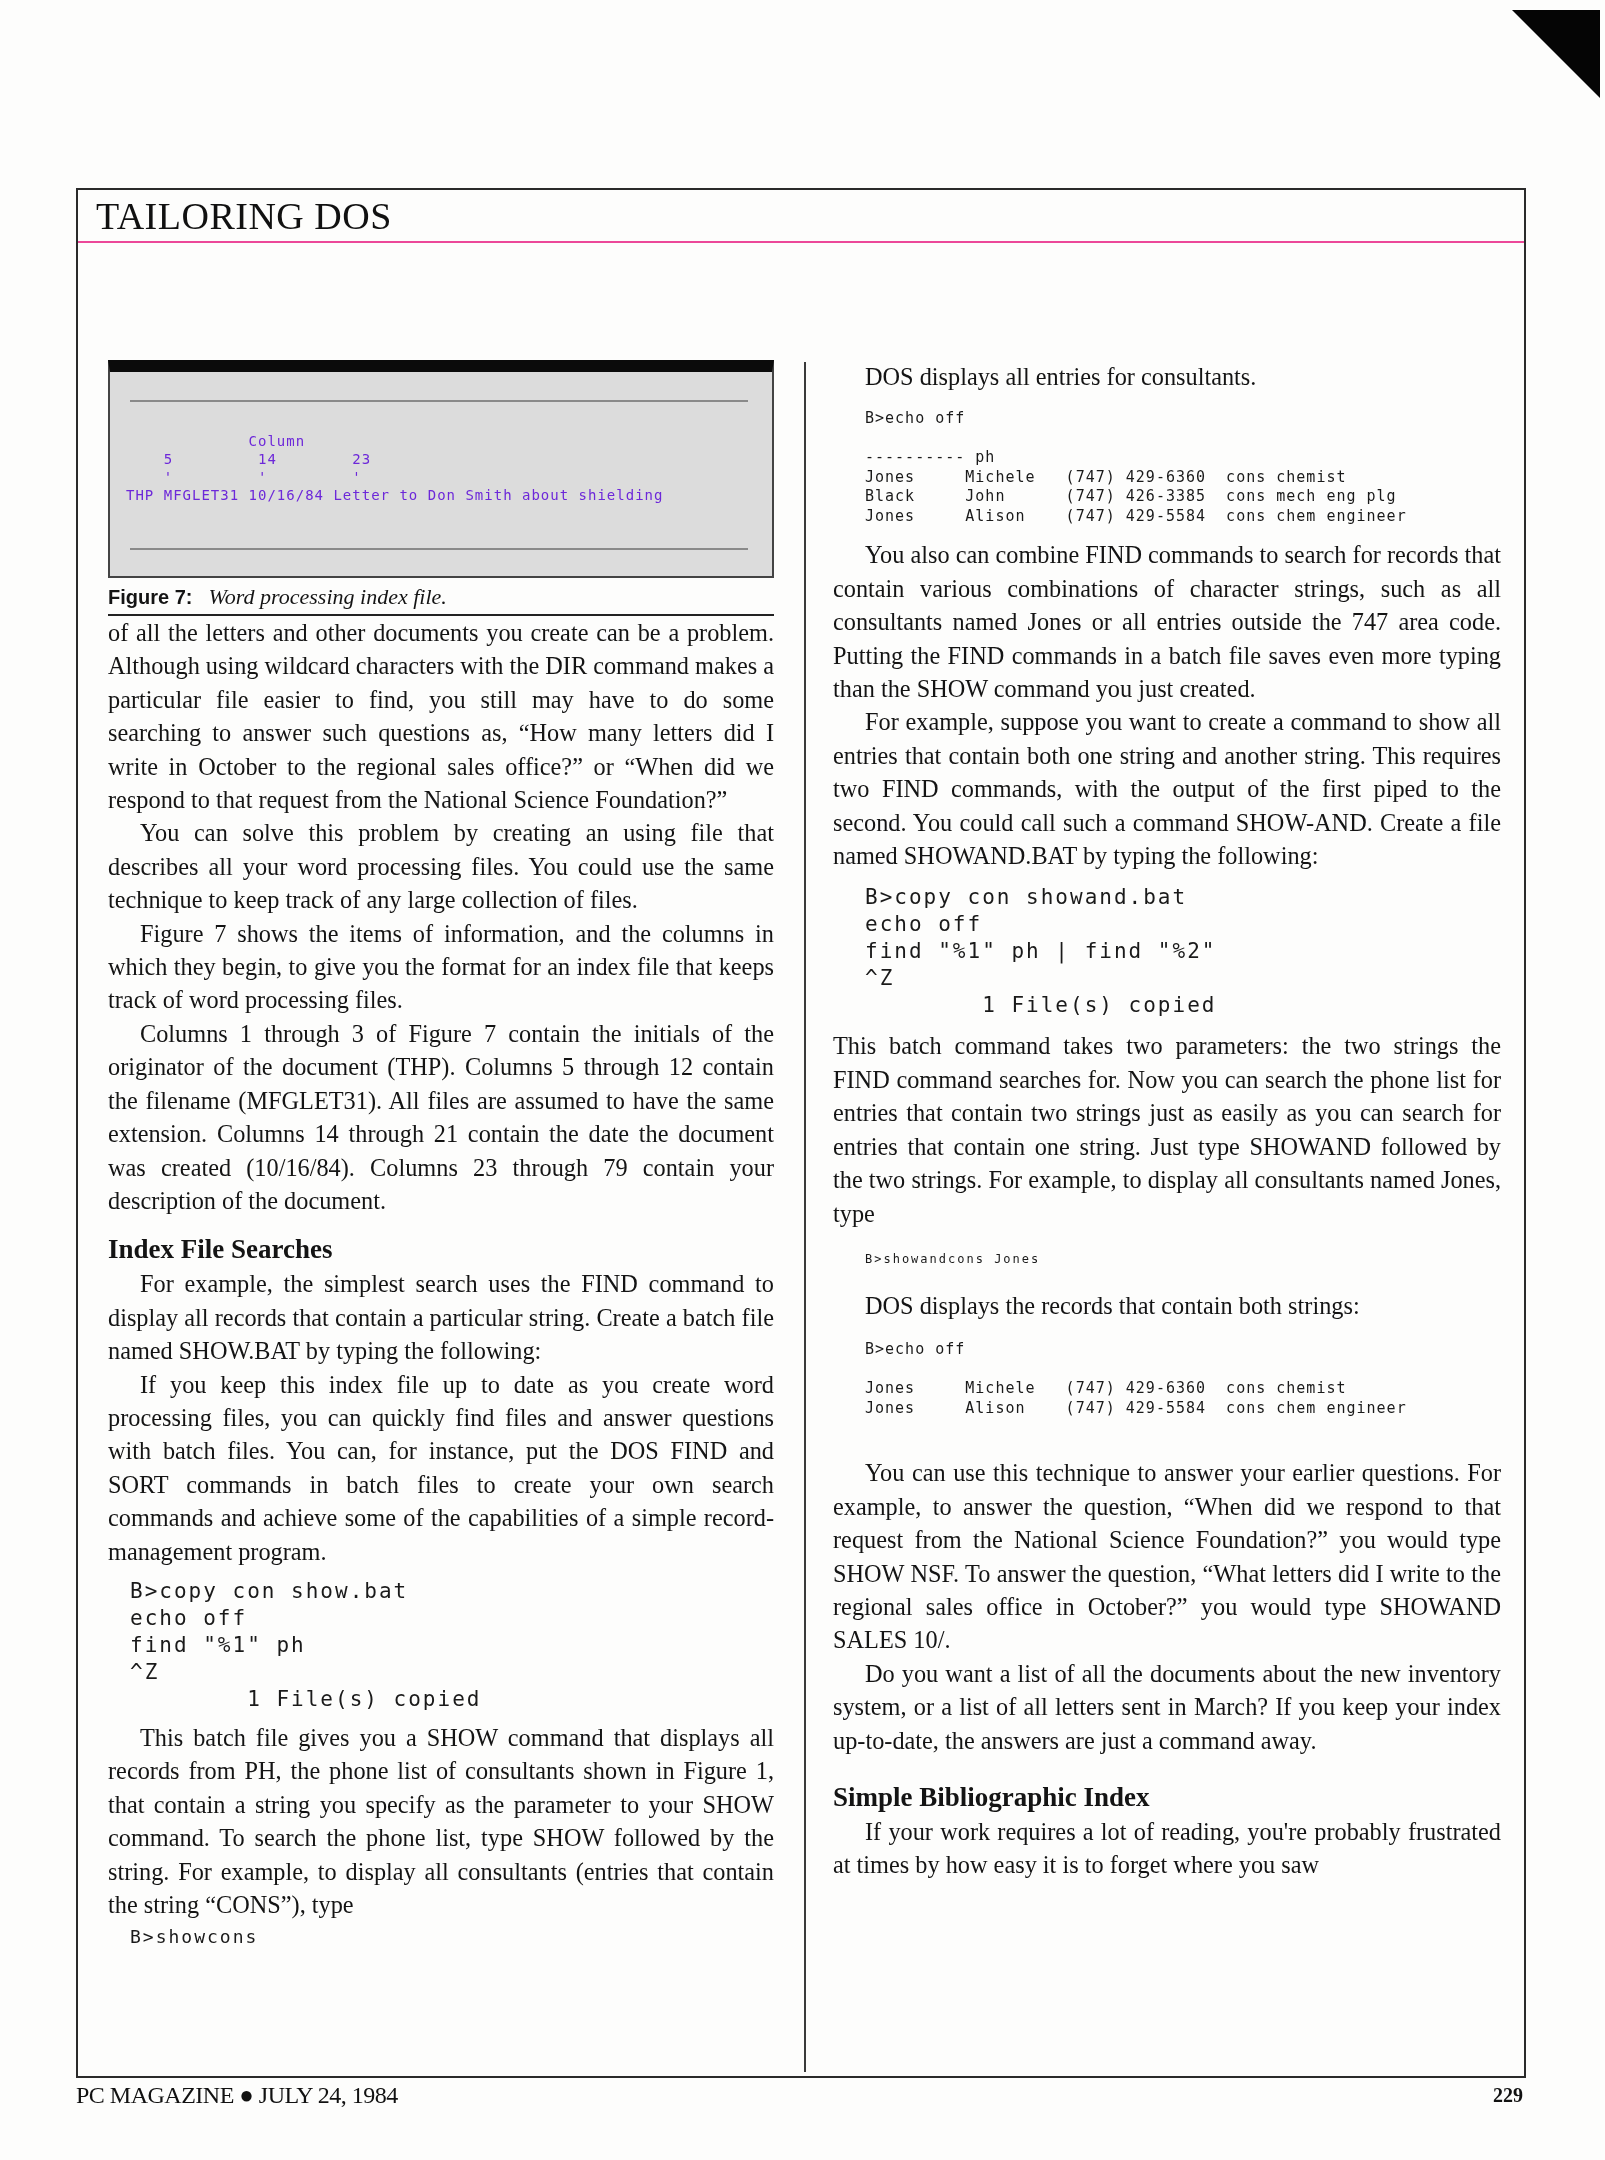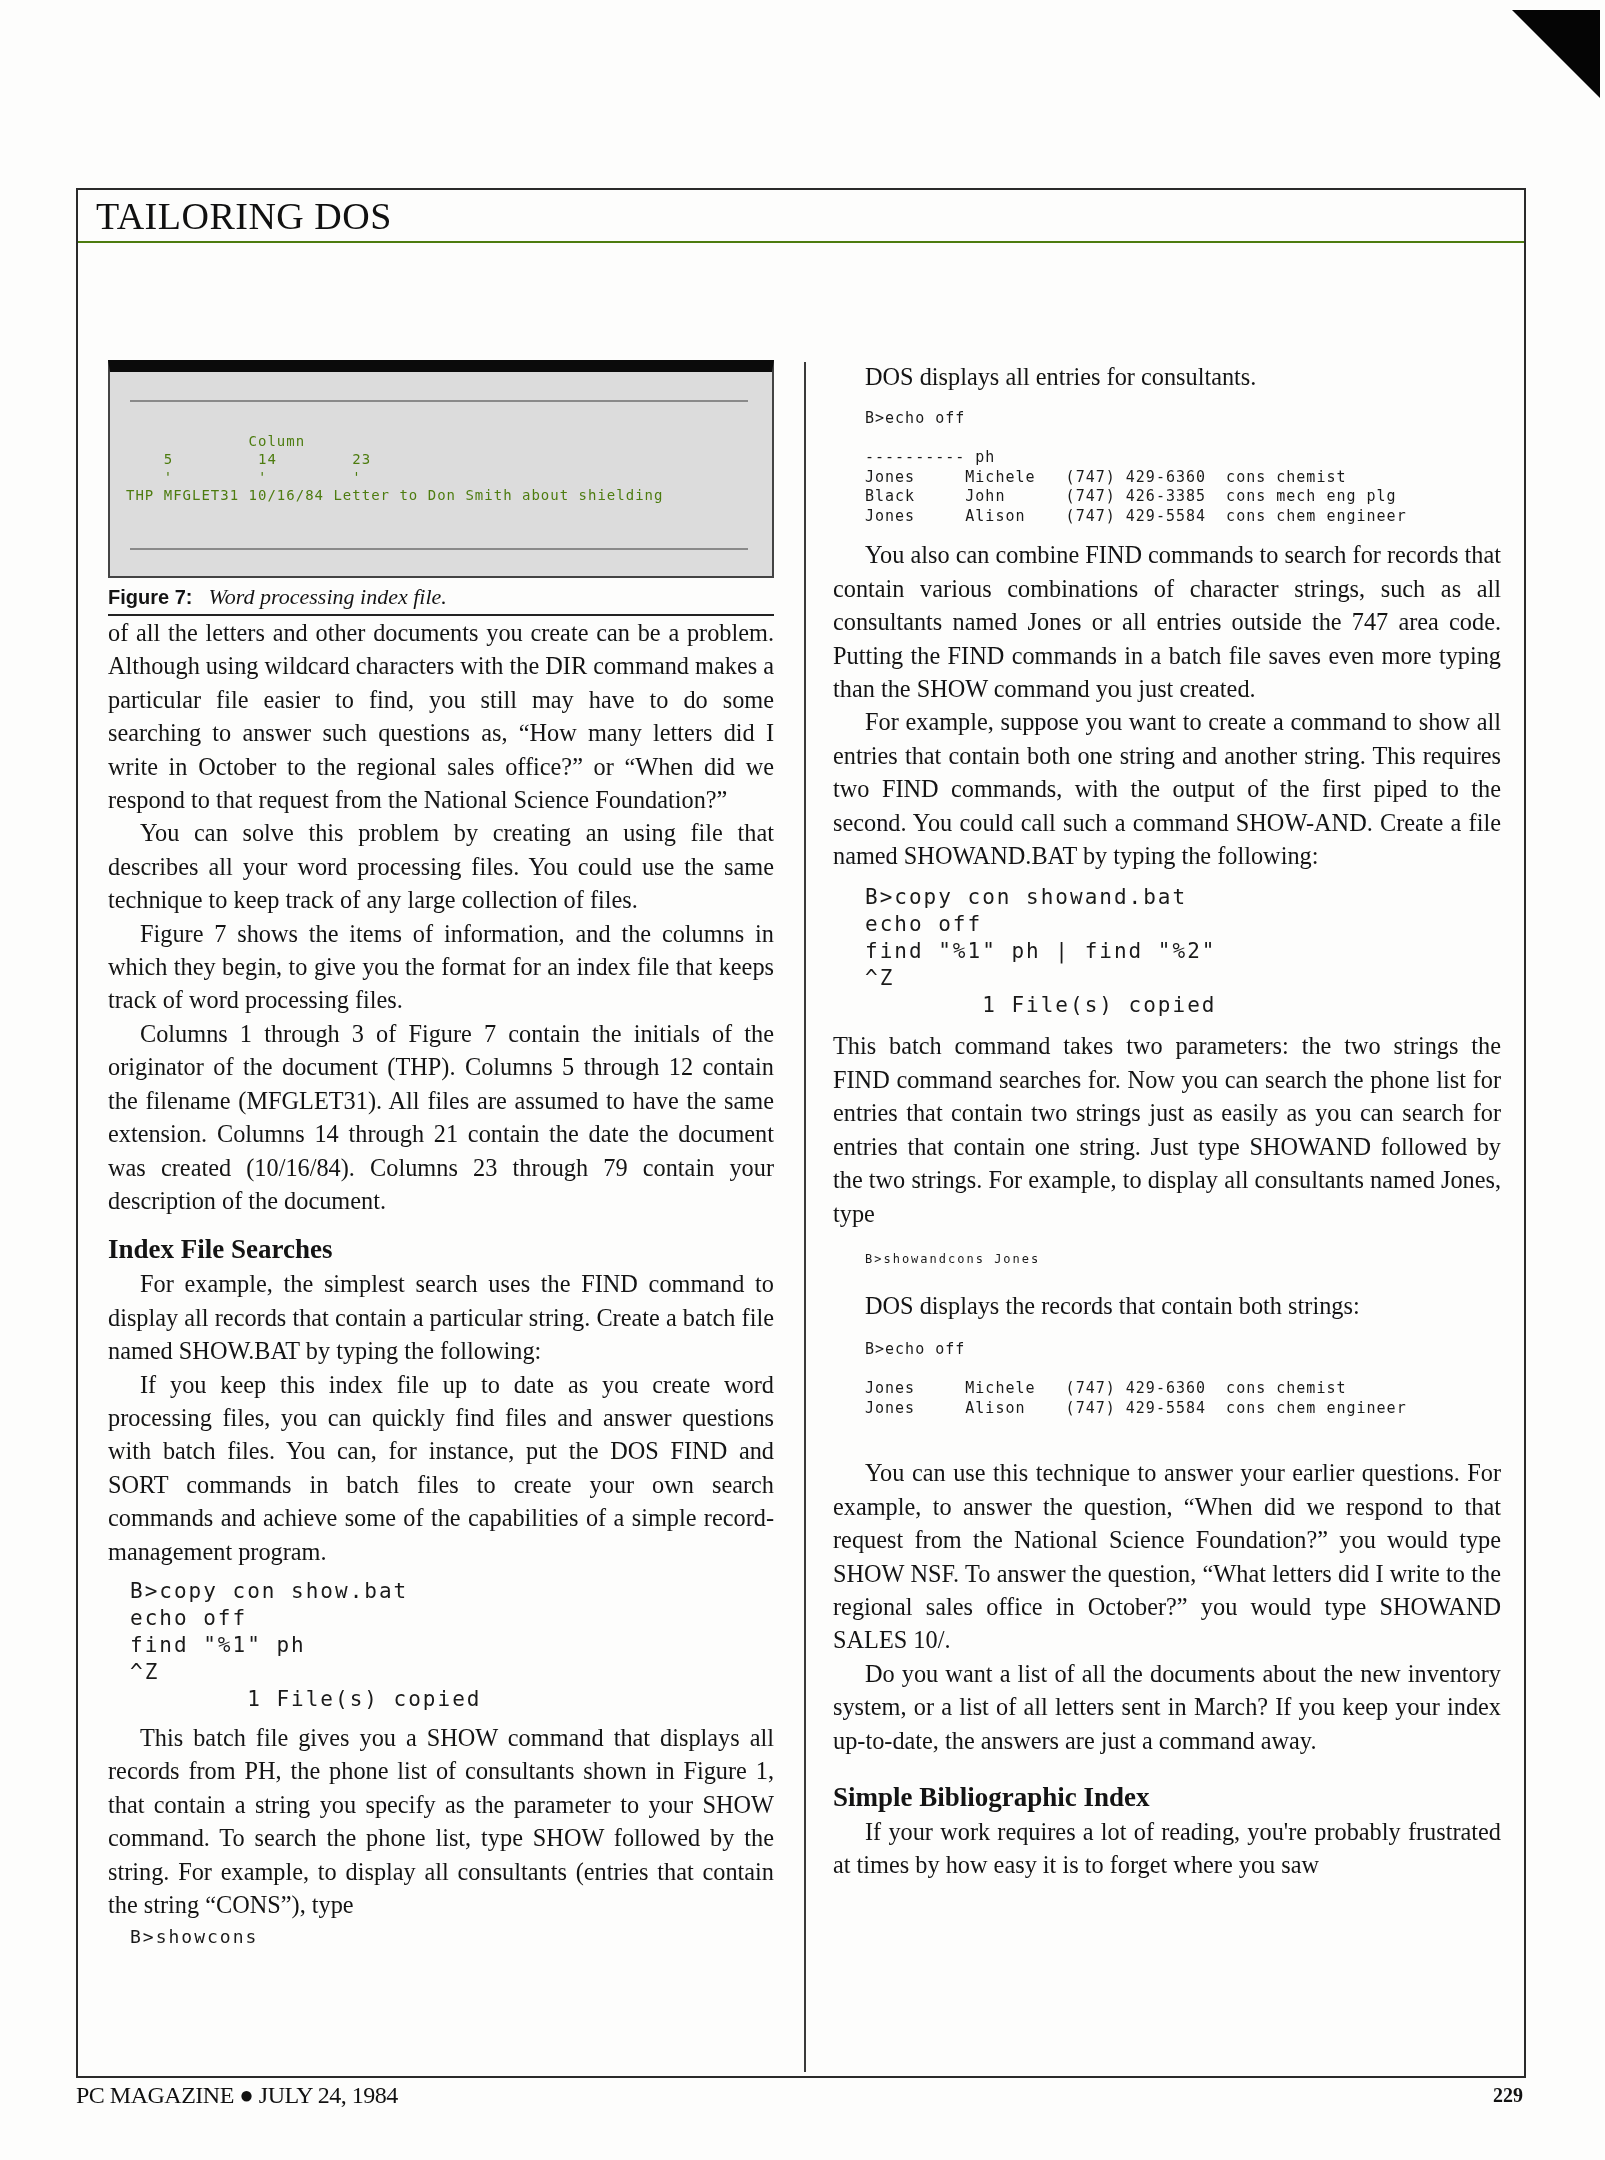--- a/index.html
+++ b/index.html
@@ -10,21 +10,21 @@
   .corner-mark {
     position:absolute; left:1512px; top:10px; width:0; height:0;
     border-top:88px solid #050505; border-left:88px solid transparent;
   }
   .frame {
     position:absolute; left:76px; top:188px; width:1450px; height:1890px;
     border:2px solid #2a2a2a; box-sizing:border-box;
   }
   .header-bar {
     position:absolute; left:0; top:0; right:0; height:51px;
-    border-bottom:2px solid #4d7c0f;
+    border-bottom:2px solid #ec4899;
   }
   .header-title {
     position:absolute; left:18px; top:4px; font-size:38px; letter-spacing:0.5px; color:#111;
   }
   .col-divider {
     position:absolute; left:726px; top:172px; width:2px; height:1710px; background:#3a3a3a;
   }
   .col { position:absolute; top:170px; }
   .col-left { left:30px; width:666px; }
   .col-right { left:755px; width:668px; }
@@ -48,21 +48,21 @@
   
   .figure-box {
     position:relative; width:666px; height:218px; background:#dcdcdc;
     border:2px solid #444; border-top:12px solid #0b0b0b; box-sizing:border-box;
   }
   .fig-rule-top { position:absolute; left:20px; right:24px; top:28px; height:2px; background:#8a8a8a; }
   .fig-rule-bot { position:absolute; left:20px; right:24px; top:176px; height:2px; background:#8a8a8a; }
   .fig-screen {
     position:absolute; left:16px; top:60px;
     font-family:"DejaVu Sans Mono", "Liberation Mono", monospace;
-    font-size:14px; line-height:18px; white-space:pre; color:#4d7c0f; letter-spacing:1px;
+    font-size:14px; line-height:18px; white-space:pre; color:#6d28d9; letter-spacing:1px;
   }
   .fig-caption {
     margin-top:4px; font-size:22px; line-height:30px; padding-bottom:2px;
     border-bottom:2px solid #222;
   }
   .fig-caption .lbl { font-family:"Liberation Sans", "DejaVu Sans", sans-serif; font-weight:bold; font-size:20px; }
   .fig-caption .txt { font-style:italic; margin-left:16px; }
 
   .footer-left {
     position:absolute; left:76px; top:2082px; font-size:24px; letter-spacing:-0.5px; color:#111;

